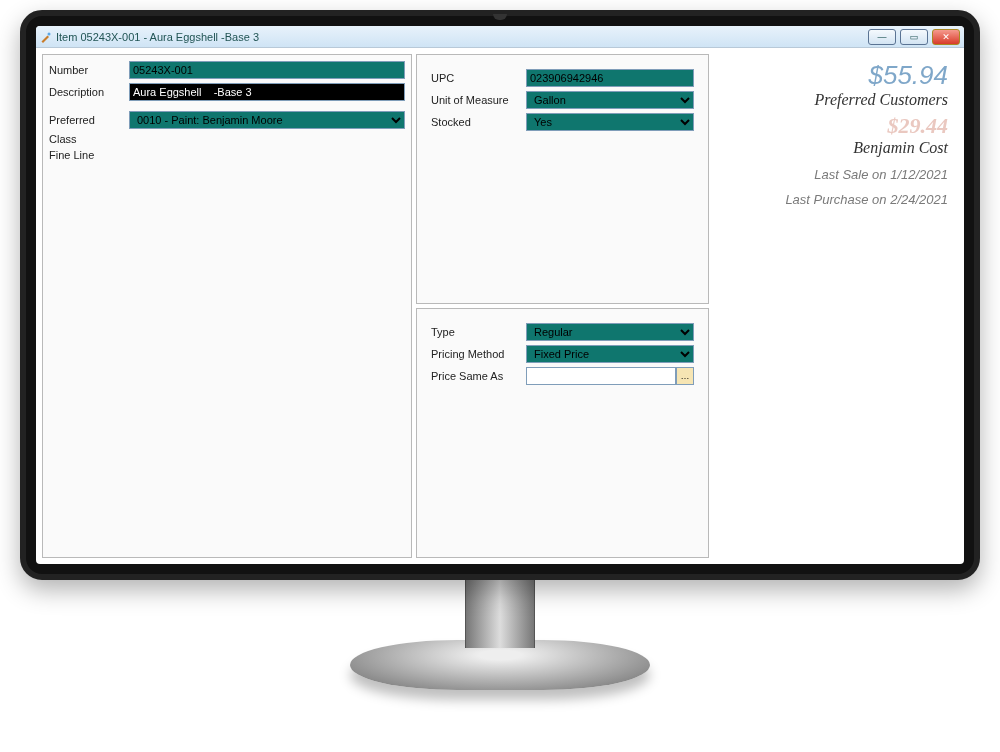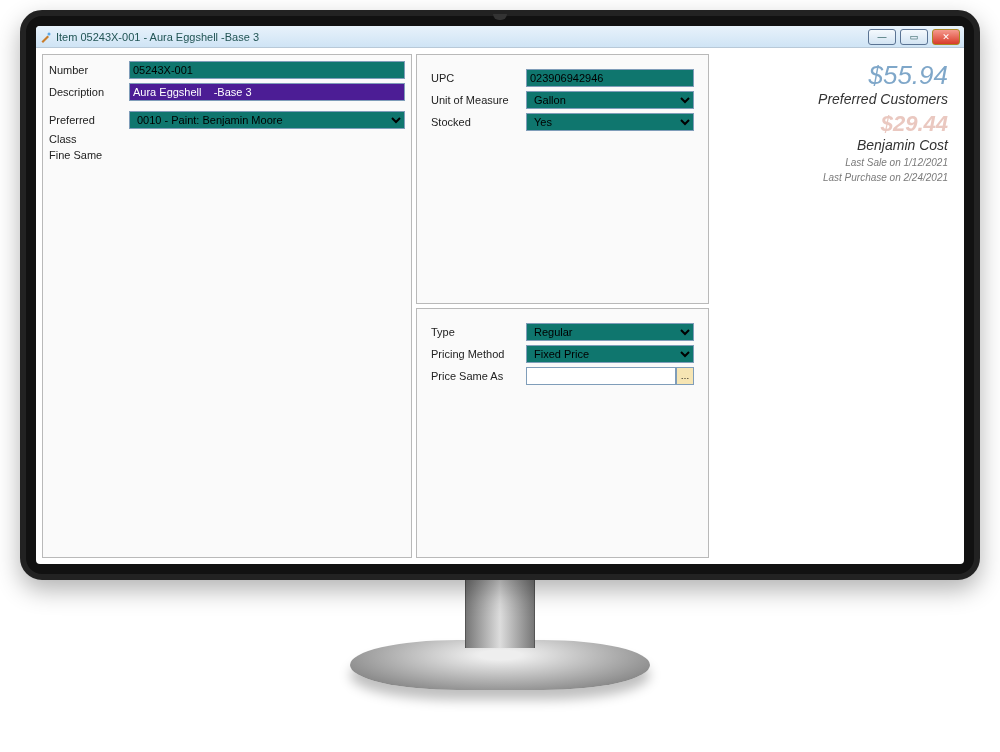--- a/index.html
+++ b/index.html
@@ -44,30 +44,30 @@
   .panelL { flex:0 0 370px; padding:6px;}
   .panelM { flex:0 0 250px; padding:14px;}
   .panelR { flex:1; padding:6px 10px 6px 24px; text-align:right; background:#fff; border:none;}
   .row { display:flex; align-items:center; margin-bottom:4px; }
   .row label { width:80px; font-size:11px;}
   .row input.txt, .row select.sel {
     flex:1; height:18px; font-size:11px; border:1px solid #7f9db9; padding:0 3px; background:#0f766e;
   }
   .row .desc-sel {
     flex:1; height:18px; font-size:11px; border:1px solid #7f9db9; padding:0 3px;
-    background:#4c1d95; color:#fff;
+    background:#000000; color:#fff;
   }
   .panelM label { width:95px;}
   .picker { display:flex; flex:1;}
   .picker input { flex:1; height:18px; border:1px solid #7f9db9; font-size:11px; padding:0 3px;}
   .picker button { width:18px; height:18px; border:1px solid #7f9db9; background:#f6e5b3; font-size:9px; padding:0;}
   .price1 { font-size:26px; font-weight:normal; color:#7fa7c9; font-style:italic;}
-  .priceLbl { font-size:14px; font-style:italic; color:#333;}
-  .price2 { font-size:22px; font-weight:bold; color:#eac8c0; font-style:italic; margin-top:4px;}
-  .smallnote { font-size:10px; font-style:italic; color:#7a7a7a; margin-top:4px;text-align:right;}
+  .priceLbl { font-size:16px; font-style:italic; color:#333;font-family:Liberation Serif, serif;}
+  .price2 { font-size:22px; font-weight:bold; color:#eac8c0; font-style:italic; margin-top:4px;font-family:Liberation Serif, serif;}
+  .smallnote { font-size:13px; font-style:italic; color:#7a7a7a; margin-top:10px;text-align:right;}
   .tabbody { flex:1; display:flex; margin:4px 6px 6px; gap:6px; overflow:hidden;}
   .spacer6{height:6px;}
 </style>
 </head>
 <body>
 
 <div class="stand-base"></div>
 <div class="stand-neck"></div>
 <div class="monitor">
   <div class="camera"></div>
@@ -99,21 +99,21 @@
           </div>
           <div class="spacer6"></div>
           <div class="row">
             <label>Preferred</label>
             <select class="sel"><option>0010 - Paint:  Benjamin Moore</option></select>
           </div>
           <div class="row">
             <label>Class</label>
           </div>
           <div class="row">
-            <label>Fine Same</label>
+            <label>Fine Line</label>
           </div>
         </div>
 
         <div style="display:flex; flex-direction:column; gap:4px;">
           <div class="panel panelM">
             <div class="row">
                 <label>UPC</label>
               <input class="txt" value="023906942946" style="">
               </div>
             <div class="row">

